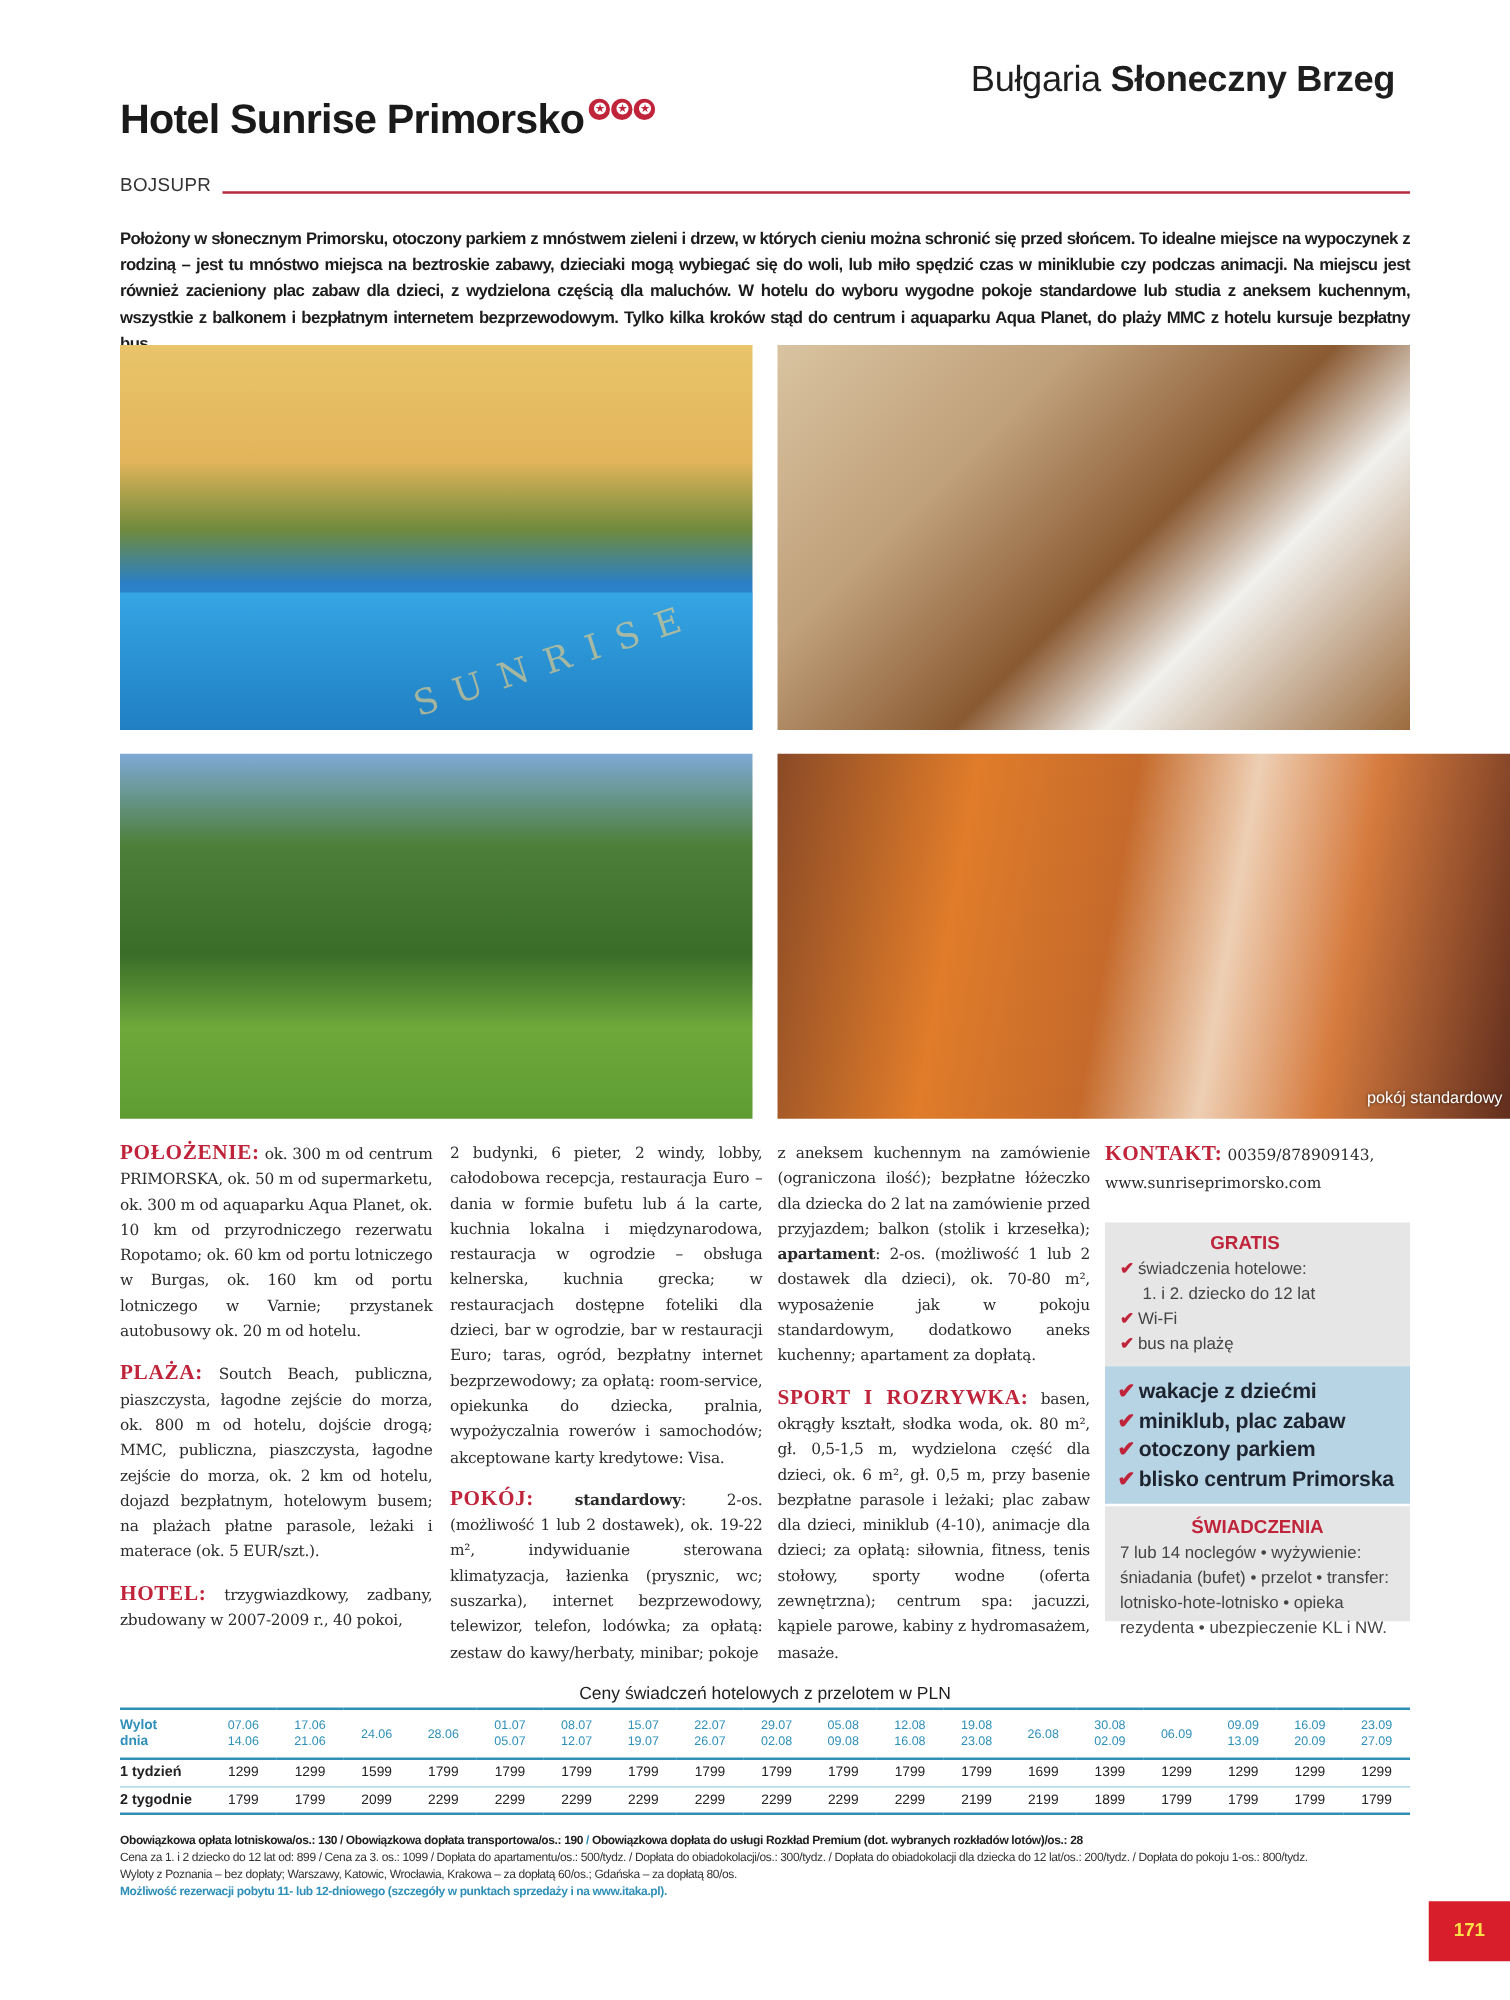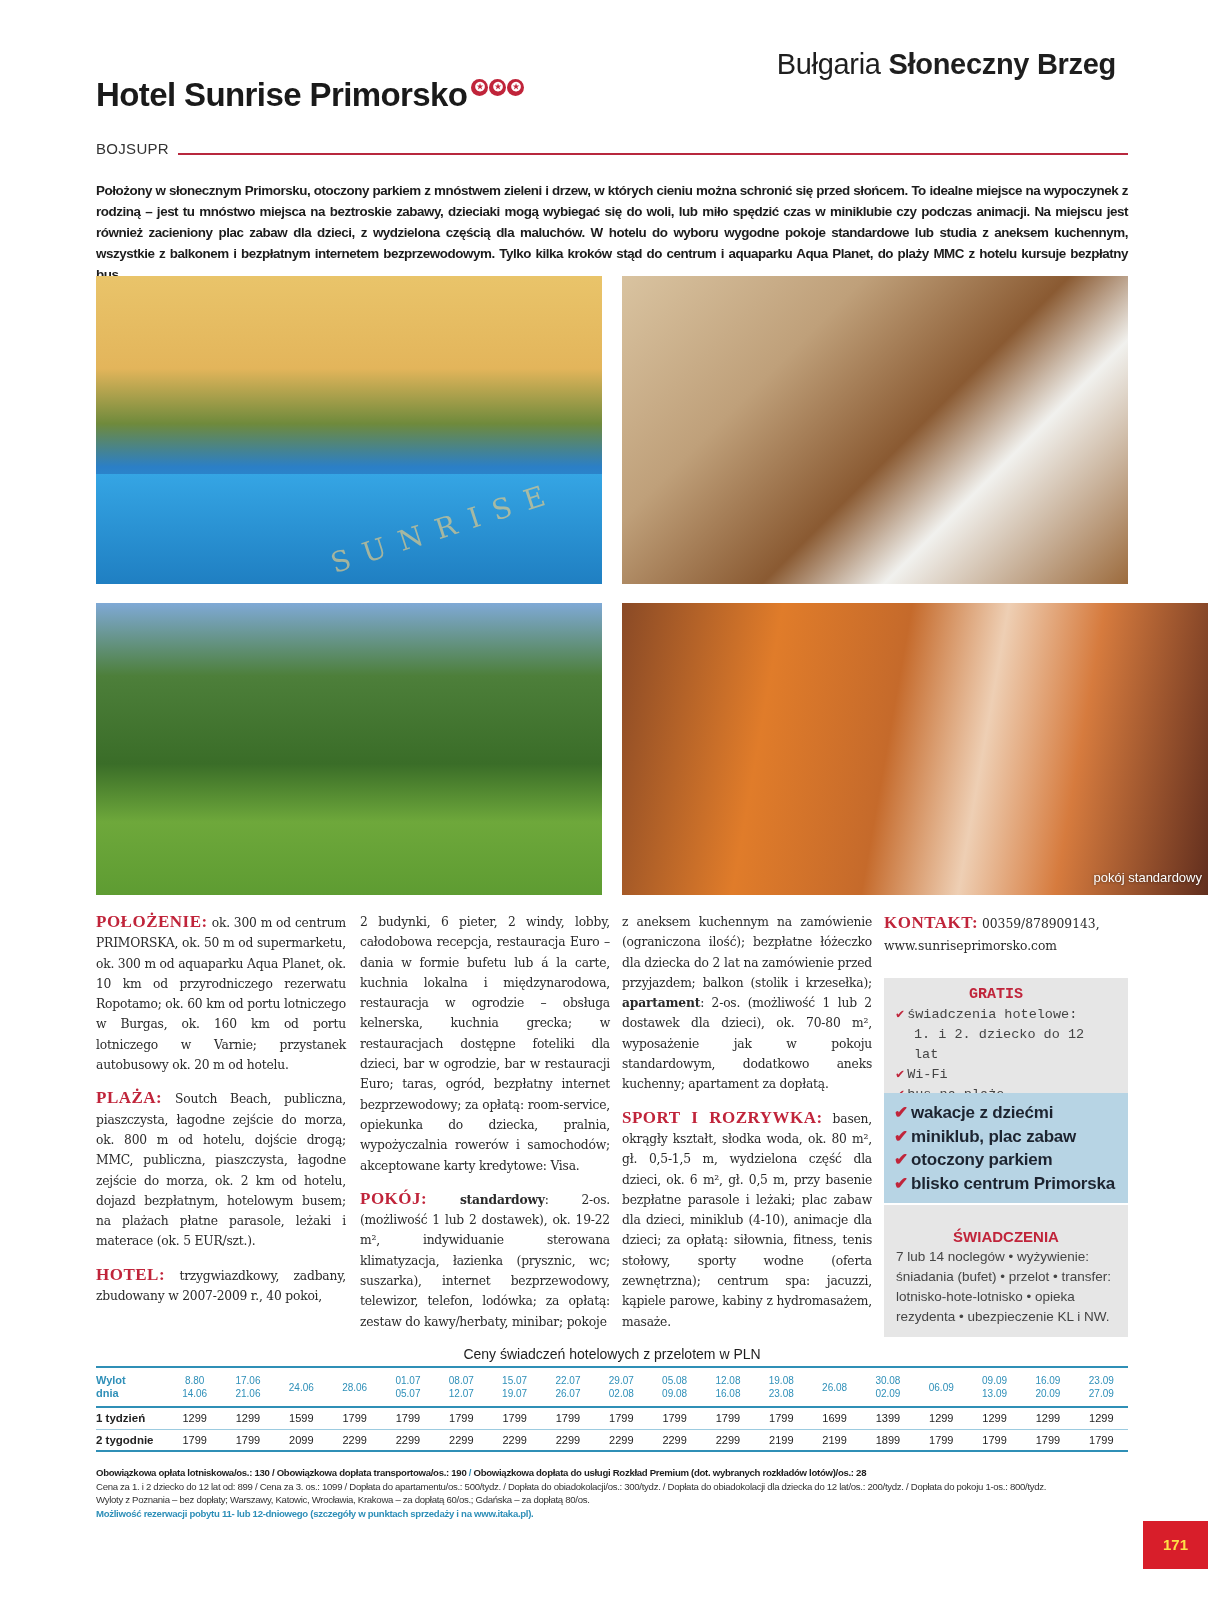--- a/index.html
+++ b/index.html
@@ -29,31 +29,31 @@
   .caption { position:absolute; right: 14px; bottom: 10px; color: #fff; font-size: 13px; text-shadow: 0 0 3px rgba(0,0,0,0.6); }
 
   .col { position: absolute; top: 912px; width: 250px; font-family: "DejaVu Serif", "Liberation Serif", serif; font-size: 12.3px; line-height: 20.3px; color: #2a2a2a; text-align: justify; letter-spacing: -0.2px; }
   .c1 { left: 96px; } .c2 { left: 360px; } .c3 { left: 622px; }
   .col p { margin-bottom: 13px; }
   .lbl { font-family: Liberation Serif, serif; font-weight: bold; color: #c0243a; font-size: 17px; letter-spacing: 0.5px; }
   .b { font-weight: bold; }
 
   .contact { left: 884px; top: 912px; width: 244px; font-family: "DejaVu Serif", serif; font-size: 12.3px; line-height: 22px; color: #2a2a2a; }
 
-  .box-gray { left: 884px; top: 978px; width: 244px; background: #e6e6e6; padding: 8px 32px 8px 12px; font-family: Liberation Mono, monospace; }
+  .box-gray { left: 884px; top: 978px; width: 244px; background: #e6e6e6; padding: 8px 32px 8px 12px; font-family: Liberation Sans, sans-serif; }
   .box-head { text-align: center; color: #c0243a; font-weight: bold; font-size: 15px; margin-bottom: 2px; }
   .glist { font-size: 13.5px; color: #444; line-height: 20px; }
   .glist .chk { color: #c0243a; font-weight: bold; margin-right: 3px; }
   .indent { padding-left: 18px; }
 
   .box-blue { left: 884px; top: 1093px; width: 244px; background: #b7d4e4; padding: 8px 10px; font-family: "Liberation Sans", sans-serif; }
   .blist { font-size: 17px; font-weight: bold; color: #1d2430; line-height: 23.5px; letter-spacing: -0.2px; }
   .blist .chk { color: #c0243a; margin-right: 3px; }
 
-  .box-gray2 { left: 884px; top: 1205px; width: 244px; height: 132px; background: #e6e6e6; padding: 23px 12px; font-family: "Liberation Sans", sans-serif; }
+  .box-gray2 { left: 884px; top: 1205px; width: 244px; height: 92px; background: #e6e6e6; padding: 8px 12px; font-family: "Liberation Sans", sans-serif; }
   .swtext { font-size: 13.5px; color: #444; line-height: 20px; }
 
   .tbl-title { left: 96px; top: 1346px; width: 1032px; text-align: center; font-size: 14px; color: #1e1e1e; }
   table.prices { position: absolute; left: 96px; top: 1366px; width: 1032px; border-collapse: collapse; font-family: "Liberation Sans", sans-serif; }
   table.prices th, table.prices td { text-align: center; font-size: 10px; padding: 0; }
   table.prices thead tr { border-top: 2px solid #2f8fb6; border-bottom: 2px solid #2f8fb6; }
   table.prices thead th { color: #2e8fb8; font-weight: normal; height: 40px; line-height: 13px; }
   table.prices thead th.rowhead { text-align: left; color: #2e8fb8; font-weight: bold; font-size: 11px; width: 72px; }
   table.prices tbody td { height: 22px; font-size: 11px; color: #222; }
   table.prices tbody td.rowhead { text-align: left; font-weight: bold; font-size: 11.5px; }
@@ -163,21 +163,21 @@
 </div>
 
 <div class="abs tbl-title">Ceny świadczeń hotelowych z przelotem w PLN</div>
 <table class="prices">
   <thead>
     <tr id="date-row">
       <th class="rowhead">
         <span>Wylot</span><br>
         <span>dnia</span>
       </th>
-    <th><span>8.80</span><br><span>14.06</span></th>
+    <th><span>07.06</span><br><span>14.06</span></th>
         <th><span>17.06</span><br><span>21.06</span></th>
         <th><span>24.06</span></th>
         <th><span>28.06</span></th>
         <th><span>01.07</span><br><span>05.07</span></th>
         <th><span>08.07</span><br><span>12.07</span></th>
         <th><span>15.07</span><br><span>19.07</span></th>
         <th><span>22.07</span><br><span>26.07</span></th>
         <th><span>29.07</span><br><span>02.08</span></th>
         <th><span>05.08</span><br><span>09.08</span></th>
         <th><span>12.08</span><br><span>16.08</span></th>

